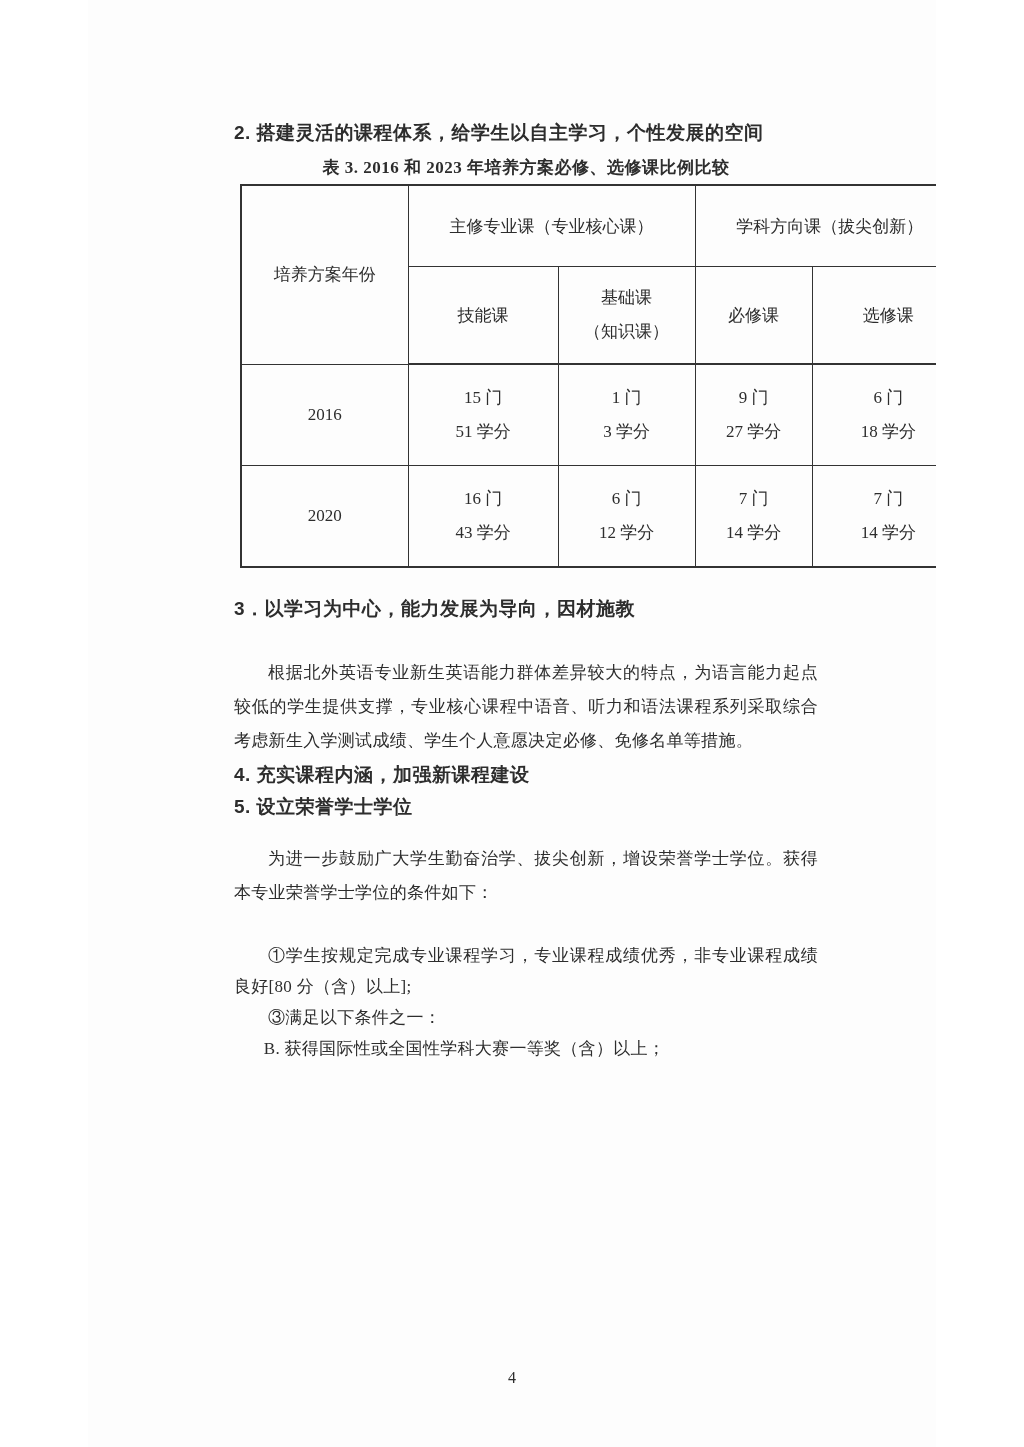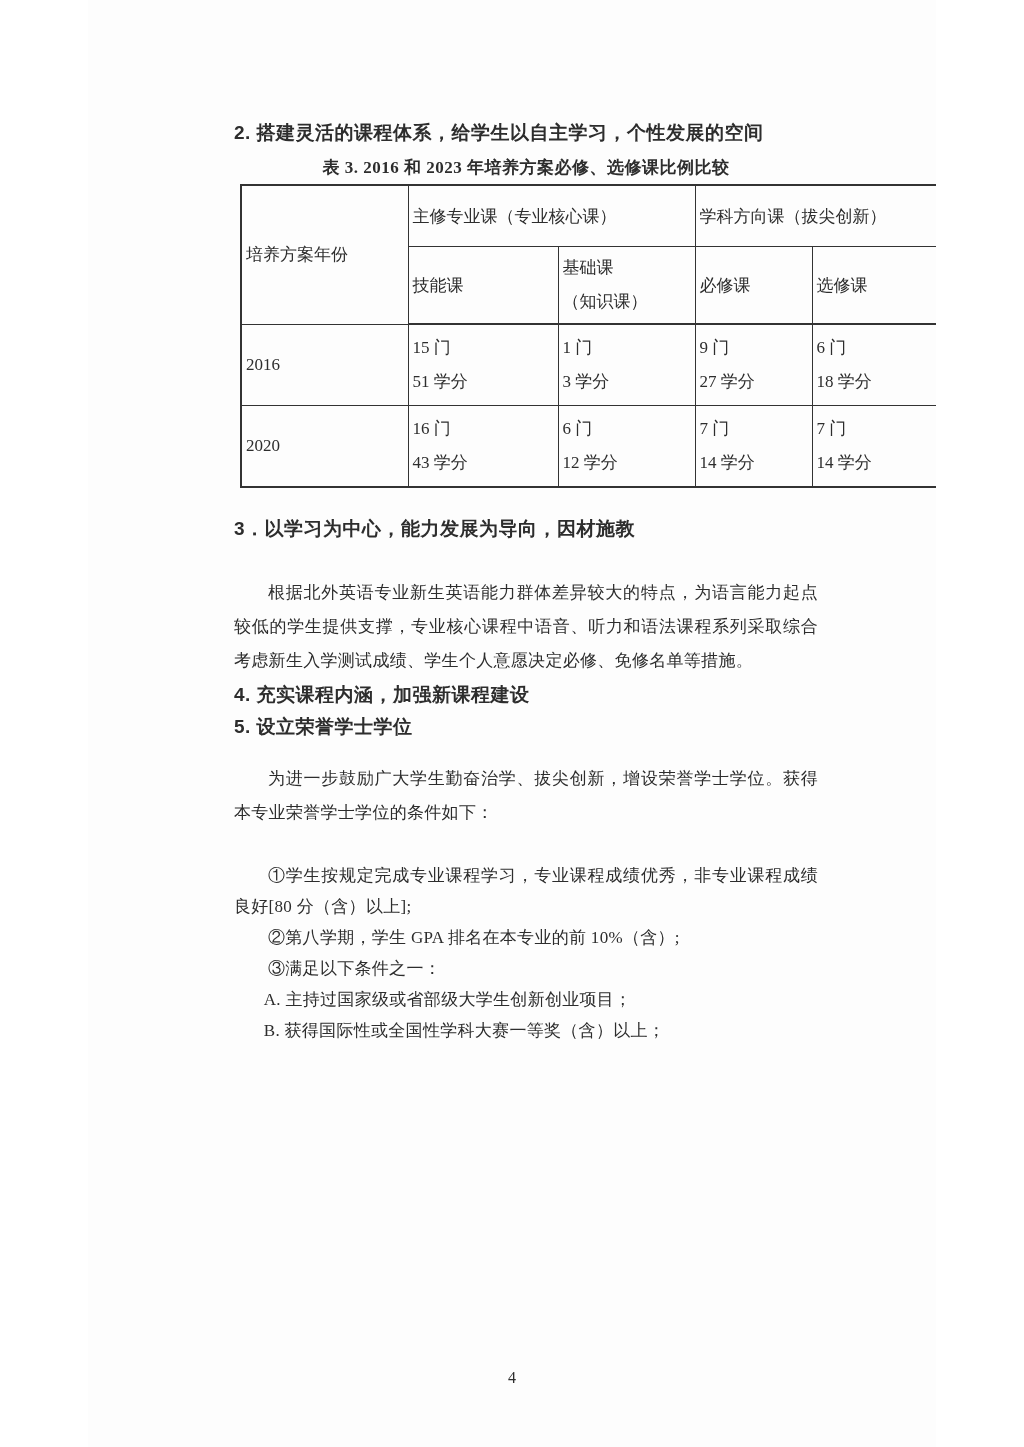--- a/index.html
+++ b/index.html
@@ -50,23 +50,23 @@
     margin: 4px 0 0 6px;
     border-collapse: collapse;
     border: 2px solid #333333;
     table-layout: fixed;
     width: 724px;
     font-size: 17px;
     color: #2d2d2d;
   }
   table.cmp td {
     border: 1px solid #333333;
-    text-align: left;
+    text-align: center;
     vertical-align: middle;
-    padding: 4px;
+    padding: 14px;
   }
   col.w0 { width: 167px; }
   col.w1 { width: 150px; }
   col.w2 { width: 137px; }
   col.w3 { width: 117px; }
   col.w4 { width: 153px; }
   tr.hrow1 td { height: 52px; }
   tr.hrow2 td { height: 66px; border-bottom: 2px solid #333333; }
   td.corner { border-bottom: 2px solid #333333; }
   td.thickL { border-left: 2px solid #333333; }
@@ -166,21 +166,19 @@
   <div class="heading h3">3．以学习为中心，能力发展为导向，因材施教</div>
   <p class="body-text p3">根据北外英语专业新生英语能力群体差异较大的特点，为语言能力起点较低的学生提供支撑，专业核心课程中语音、听力和语法课程系列采取综合考虑新生入学测试成绩、学生个人意愿决定必修、免修名单等措施。</p>
 
   <div class="heading h4">4. 充实课程内涵，加强新课程建设</div>
 
   <div class="heading h5">5. 设立荣誉学士学位</div>
   <p class="body-text p5">为进一步鼓励广大学生勤奋治学、拔尖创新，增设荣誉学士学位。获得本专业荣誉学士学位的条件如下：</p>
 
   <div class="list">
     <div class="li">①学生按规定完成专业课程学习，专业课程成绩优秀，非专业课程成绩良好[80 分（含）以上];</div>
-    <div class="li">②第八学期，学生 GPA 排名在本专业的前 10%（含）;</div>
     <div class="li">③满足以下条件之一：</div>
-    <div class="li alpha">A. 主持过国家级或省部级大学生创新创业项目；</div>
     <div class="li alpha">B. 获得国际性或全国性学科大赛一等奖（含）以上；</div>
   </div>
 
   <div class="footer">4</div>
 
 </div>
 
 </body></html>

